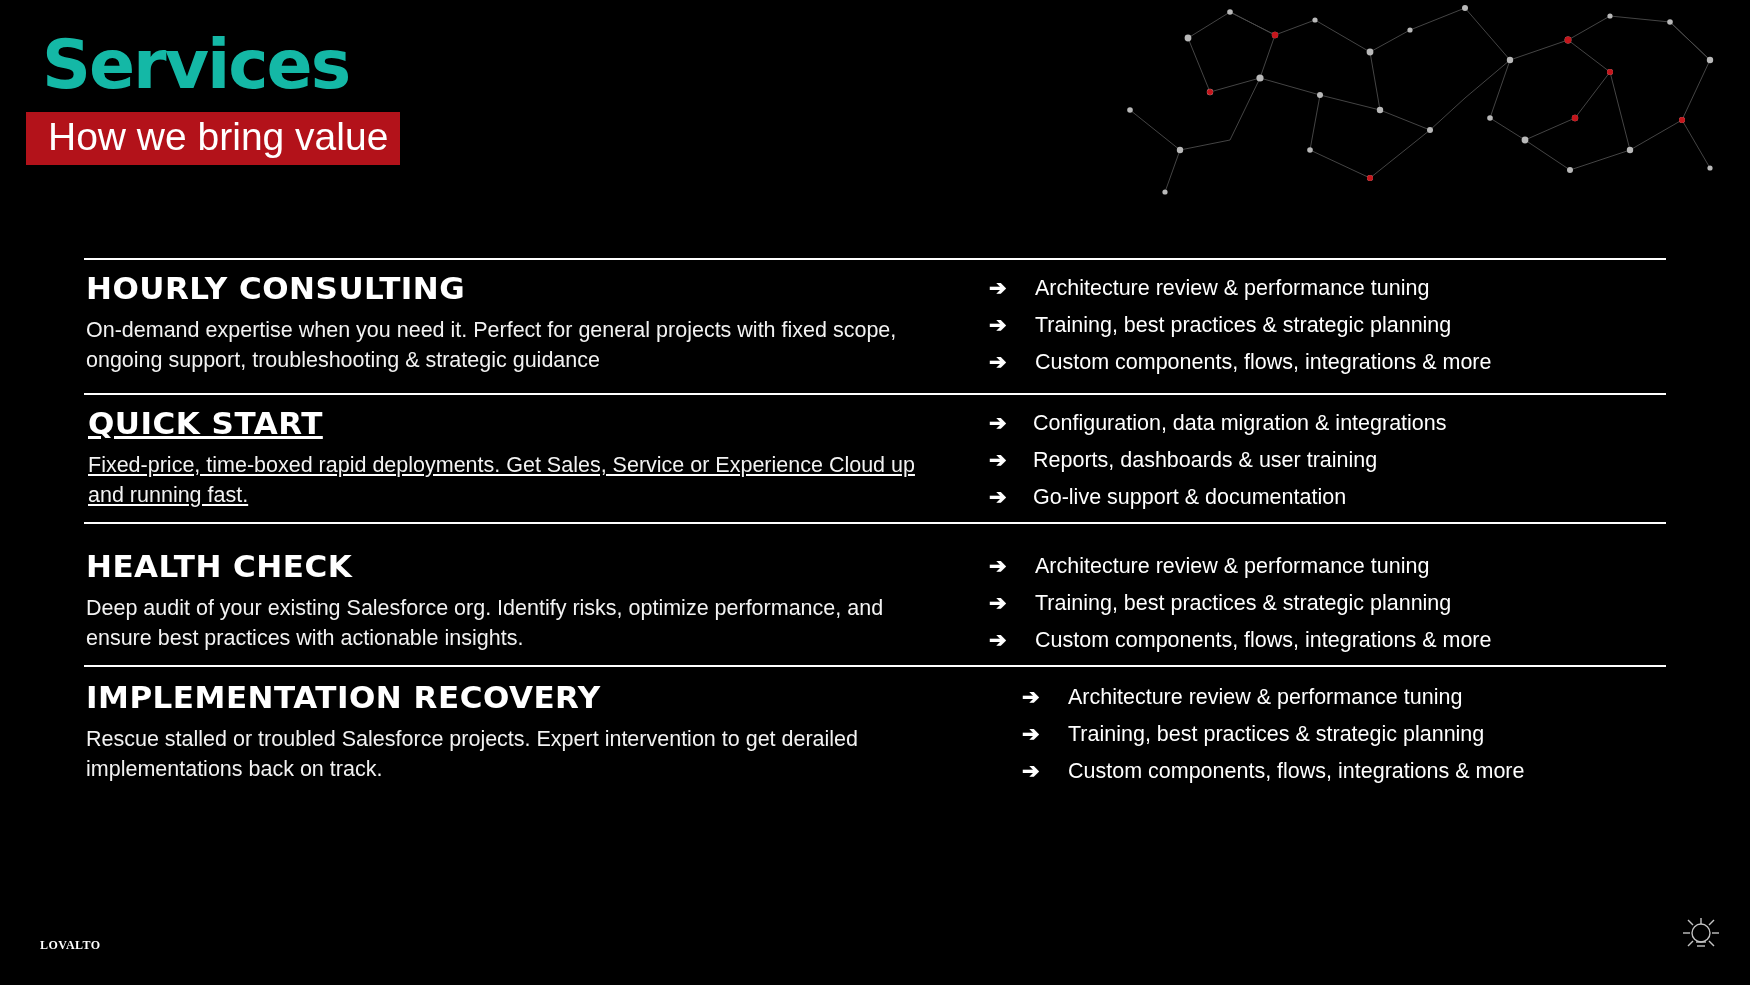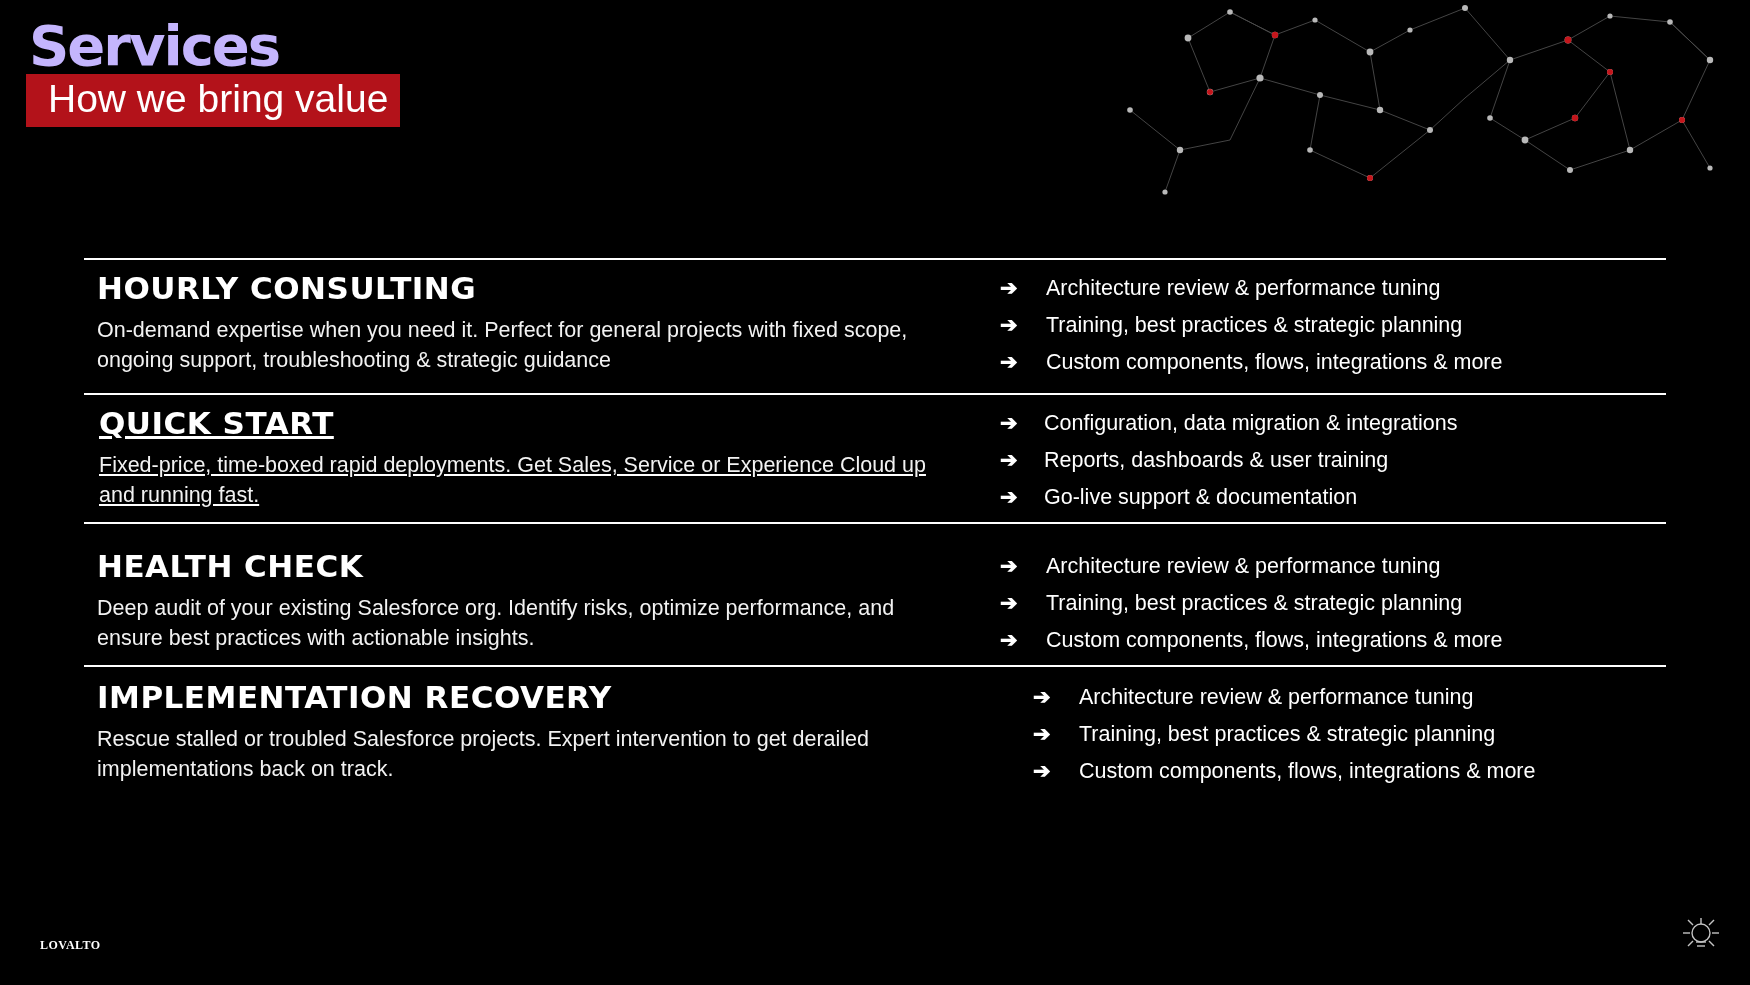--- a/index.html
+++ b/index.html
@@ -35,25 +35,25 @@
 
   
   .title-block {
     position: absolute;
     left: 26px;
     top: 18px;
   }
   .slide-title {
     font-family: "DejaVu Sans", sans-serif;
     font-weight: bold;
-    font-size: 56px;
+    font-size: 68px;
     letter-spacing: -2px;
     line-height: 1.0;
-    color: #c4b5fd;
-    margin: 0;
+    color: #14b8a6;
+    margin: 13px;
     padding: 0 0 0 3px;
   }
   .subtitle-wrap {
     display: inline-block;
     background: #b3121a;
     padding: 5px 12px 9px 22px;
   }
   .slide-subtitle {
     font-size: 39px;
     line-height: 1.0;
@@ -74,21 +74,20 @@
     padding-top: 12px;
     padding-bottom: 10px;
     display: flex;
     align-items: flex-start;
   }
   .service-left {
     width: 905px;
     flex: 0 0 905px;
     padding-right: 10px;
     box-sizing: border-box;
-    margin-left: 11px;
   }
   .service-name {
     font-family: "DejaVu Sans", sans-serif;
     font-weight: bold;
     font-size: 31px;
     letter-spacing: 0.5px;
     margin: 0 0 10px 2px;
     line-height: 1.05;
   }
   .service-desc {

